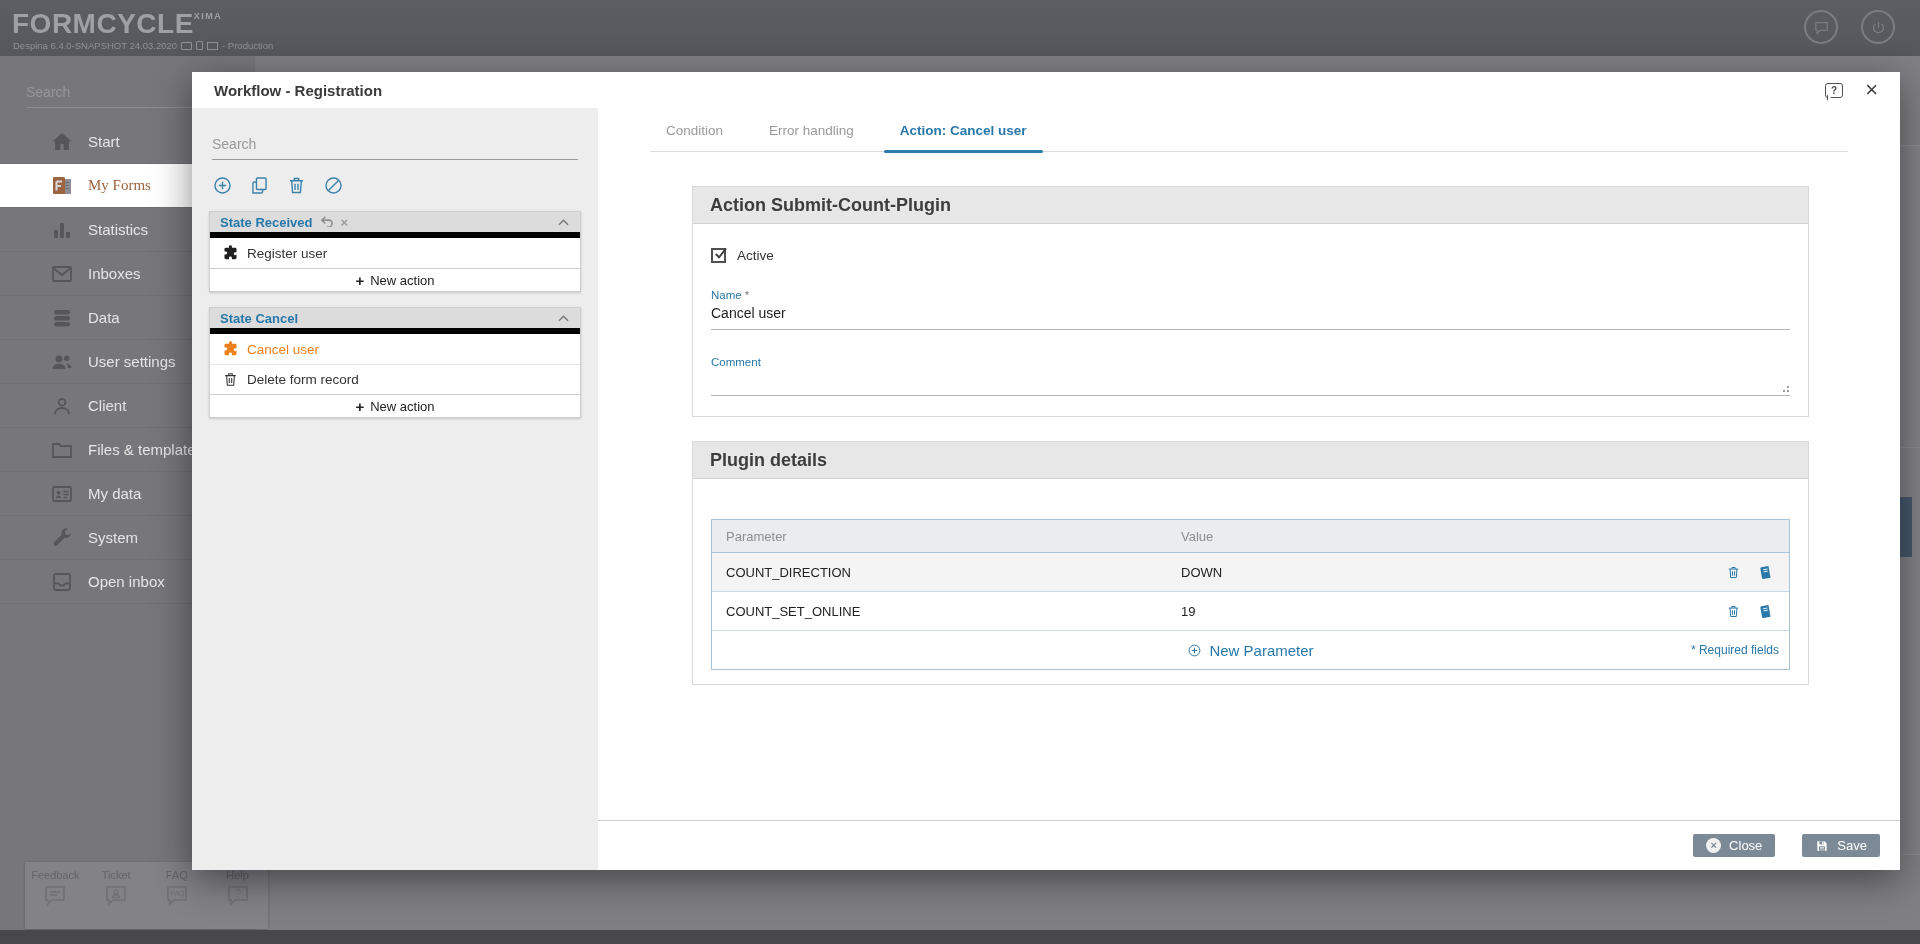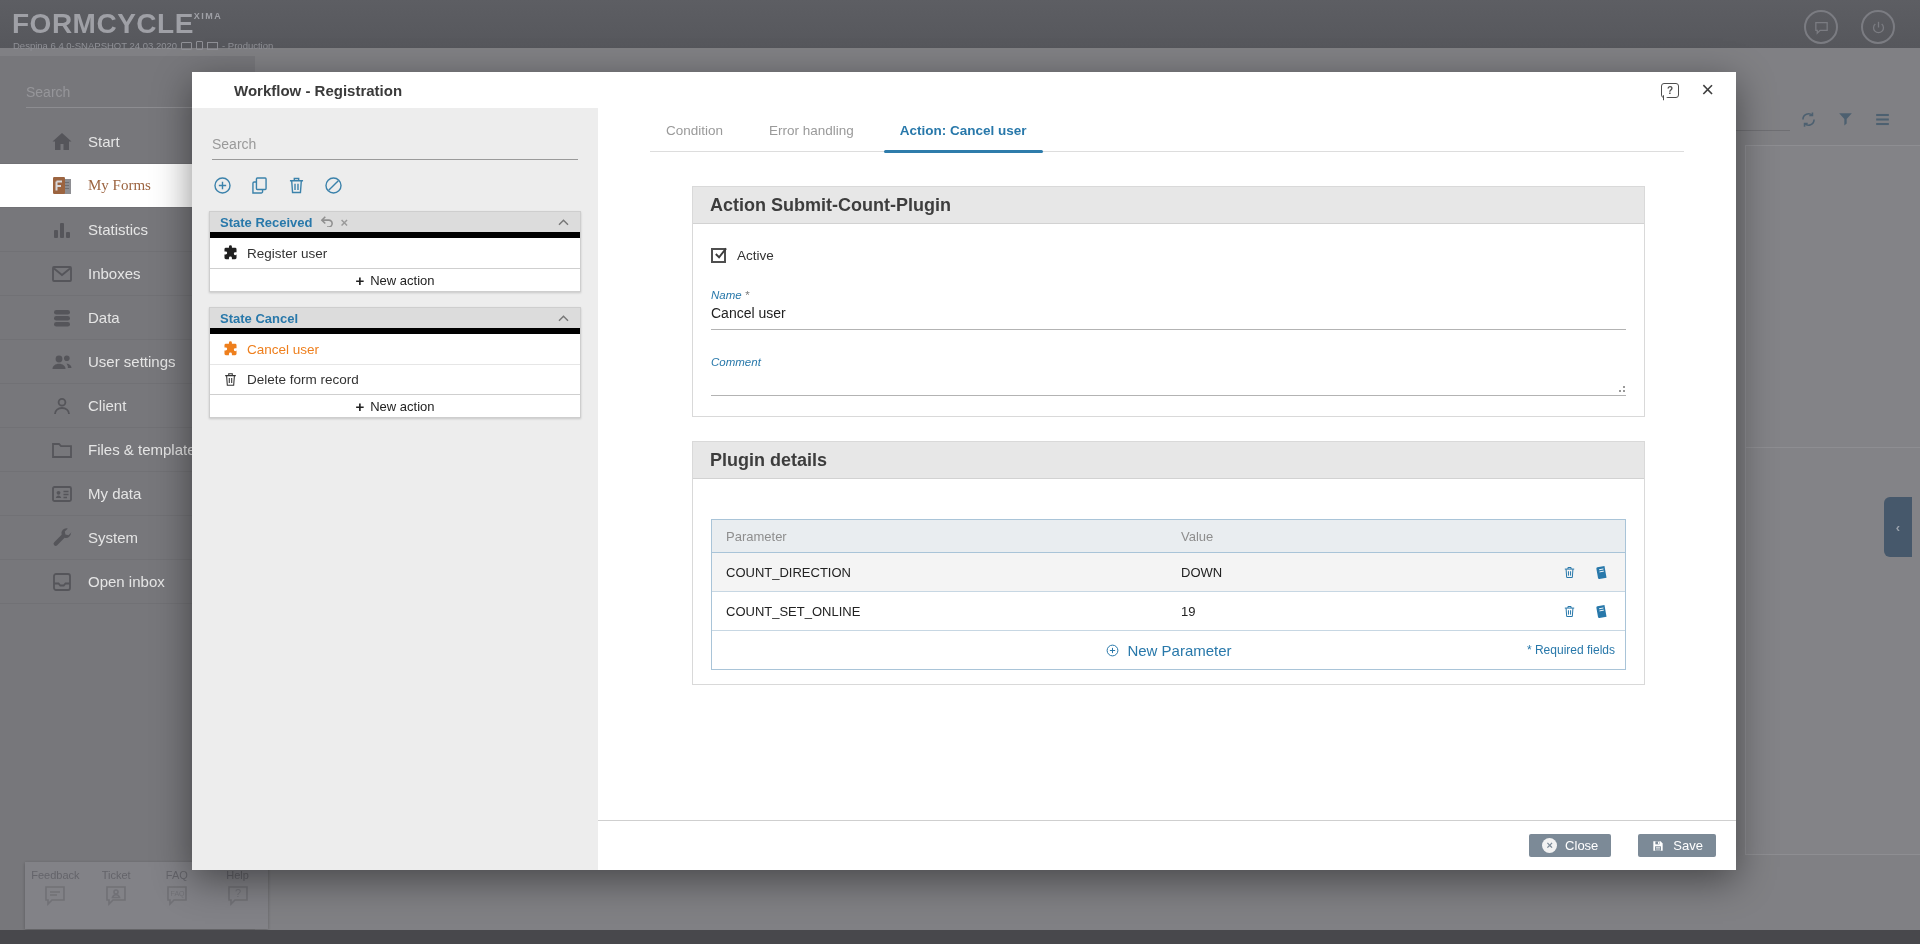--- a/index.html
+++ b/index.html
@@ -1,19 +1,19 @@
 <!DOCTYPE html>
 <html><head>
 <meta charset="utf-8">
 <style>
   * { box-sizing: border-box; margin: 0; padding: 0; }
   html,body { width:1920px; height:944px; overflow:hidden; font-family:"Liberation Sans", sans-serif; background:#808084; }
 
   
-  #bg-header { position:absolute; left:0; top:0; width:1920px; height:48px; background:linear-gradient(180deg,#5d5e63,#56575c); }
+  #bg-header { position:absolute; left:0; top:0; width:1920px; height:56px; background:linear-gradient(180deg,#5d5e63,#56575c); }
   .logo { position:absolute; left:12px; top:8px; font-size:28px; font-weight:bold; letter-spacing:.5px; color:#9fa0a6; }
   .logo sup { font-size:9px; letter-spacing:1.5px; vertical-align:14px; }
   .version-line { position:absolute; left:13px; top:40px; font-size:9.5px; color:#8f9096; display:flex; align-items:center; gap:4px; }
   .mini-ic { display:inline-block; border:1px solid #8f9096; }
   .mini-monitor { width:11px; height:8px; border-radius:1px; }
   .mini-server { width:7px; height:9px; border-radius:1px; }
   .mini-window { width:11px; height:8px; }
   .circle-btn { position:absolute; top:10px; width:34px; height:34px; border:2px solid #7b7c82; border-radius:50%; display:flex; align-items:center; justify-content:center; }
   .circle-btn svg { width:17px; height:17px; stroke:#7b7c82; fill:none; stroke-width:1.8; }
 
@@ -37,21 +37,21 @@
   .collapse-tab { position:absolute; right:8px; top:441px; width:28px; height:60px; background:#46586b; border-radius:6px 0 0 6px; display:flex; align-items:center; justify-content:center; color:#9aa2ac; font-size:13px; font-weight:bold; }
 
   #bg-helpbar { position:absolute; left:25px; top:862px; width:243px; height:67px; background:#828287; box-shadow:0 1px 3px rgba(0,0,0,.25); display:flex; padding-top:7px; }
   .hb-item { width:25%; text-align:center; font-size:11px; color:#64646a; }
   .hb-item svg { width:26px; height:26px; margin-top:2px; stroke:#717176; fill:none; stroke-width:1.6; }
   .hb-item svg text { fill:#717176; stroke:none; font-family:"Liberation Sans",sans-serif; }
 
   #bg-footer { position:absolute; left:0; bottom:0; width:1920px; height:14px; background:#48484c; }
 
   
-  #modal { position:absolute; left:192px; top:72px; width:1544px; height:798px; background:#fff; box-shadow:0 10px 36px rgba(0,0,0,.45);padding-left:20px; }
+  #modal { position:absolute; left:192px; top:72px; width:1708px; height:798px; background:#fff; box-shadow:0 10px 36px rgba(0,0,0,.45); }
   .modal-header { height:36px; display:flex; align-items:center; padding:0 22px; }
   .modal-title { font-size:15px; font-weight:bold; color:#3a3a3a; }
   .mh-icons { margin-left:auto; display:flex; align-items:center; gap:22px; }
   .help-bubble { width:18px; height:15px; border:1.6px solid #4f4f4f; border-radius:3px; position:relative; display:flex; align-items:center; justify-content:center; font-size:10px; font-weight:bold; color:#4f4f4f; }
   .help-bubble::after { content:""; position:absolute; left:1px; bottom:-5px; width:5px; height:5px; border-left:1.6px solid #4f4f4f; border-bottom:1.6px solid #4f4f4f; transform:skewY(35deg); background:#fff; border-bottom:none; }
   .close-x { font-size:22px; color:#3f3f3f; line-height:1; }
 
   .modal-left { position:absolute; left:0; top:36px; width:406px; bottom:0; background:#ededed; }
   .ml-search { margin:26px 20px 0; border-bottom:1px solid #9a9a9a; }
   .ml-search input { width:100%; border:none; background:transparent; font-size:14px; padding:2px 0 7px; color:#444; font-family:inherit; }
@@ -81,21 +81,21 @@
   .tab.active::after { content:""; position:absolute; left:0; right:0; bottom:-2px; height:3px; background:#2e7cab; border-radius:2px; }
 
   .scroll-area { position:absolute; top:44px; left:0; right:0; bottom:50px; overflow:hidden; padding:34px 91px 0 94px; }
   .card { border:1px solid #d9d9d9; background:#fff; }
   .card + .card { margin-top:24px; }
   .card-header { height:37px; background:#e7e7e7; border-bottom:1px solid #d2d2d2; display:flex; align-items:center; padding:0 17px; font-size:18px; font-weight:bold; color:#3d3d3d; }
   .card-body { padding:18px 18px 20px; }
   .chk-row { display:flex; align-items:center; gap:11px; margin-top:6px; font-size:13.5px; color:#333; }
   .checkbox { width:15px; height:15px; border:2px solid #4f4f4f; position:relative; }
   .checkbox svg { position:absolute; left:0px; top:-4px; width:15px; height:15px; stroke:#3d3d3d; stroke-width:2; fill:none; }
-  .field-label { font-size:11.5px; color:#2878aa; margin-bottom:2px;font-style:italic; }
+  .field-label { font-size:11.5px; color:#2878aa; margin-bottom:2px; }
   .field-label .req { color:#7d7d7d; margin-left:3px; }
   .name-block { margin-top:26px; }
   .text-input { width:100%; border:none; border-bottom:1px solid #b3b3b3; font-size:14px; color:#222; padding:2px 0 8px; background:transparent; font-family:inherit; }
   .comment-block { margin-top:26px; }
   .textarea { height:26px; border-bottom:1px solid #b3b3b3; position:relative; }
   .resize-dots { position:absolute; right:1px; bottom:3px; width:2px; height:2px; background:#999; box-shadow:-4px 0 0 #999, 0 -4px 0 #999; }
 
   .plugin-body { padding:40px 18px 14px; }
   .ptable { border:1px solid #a9c4d8; font-size:13px; }
   .pt-head { display:flex; align-items:center; height:33px; background:#e9edf0; border-bottom:1px solid #a9c4d8; color:#8e8e8e; }

